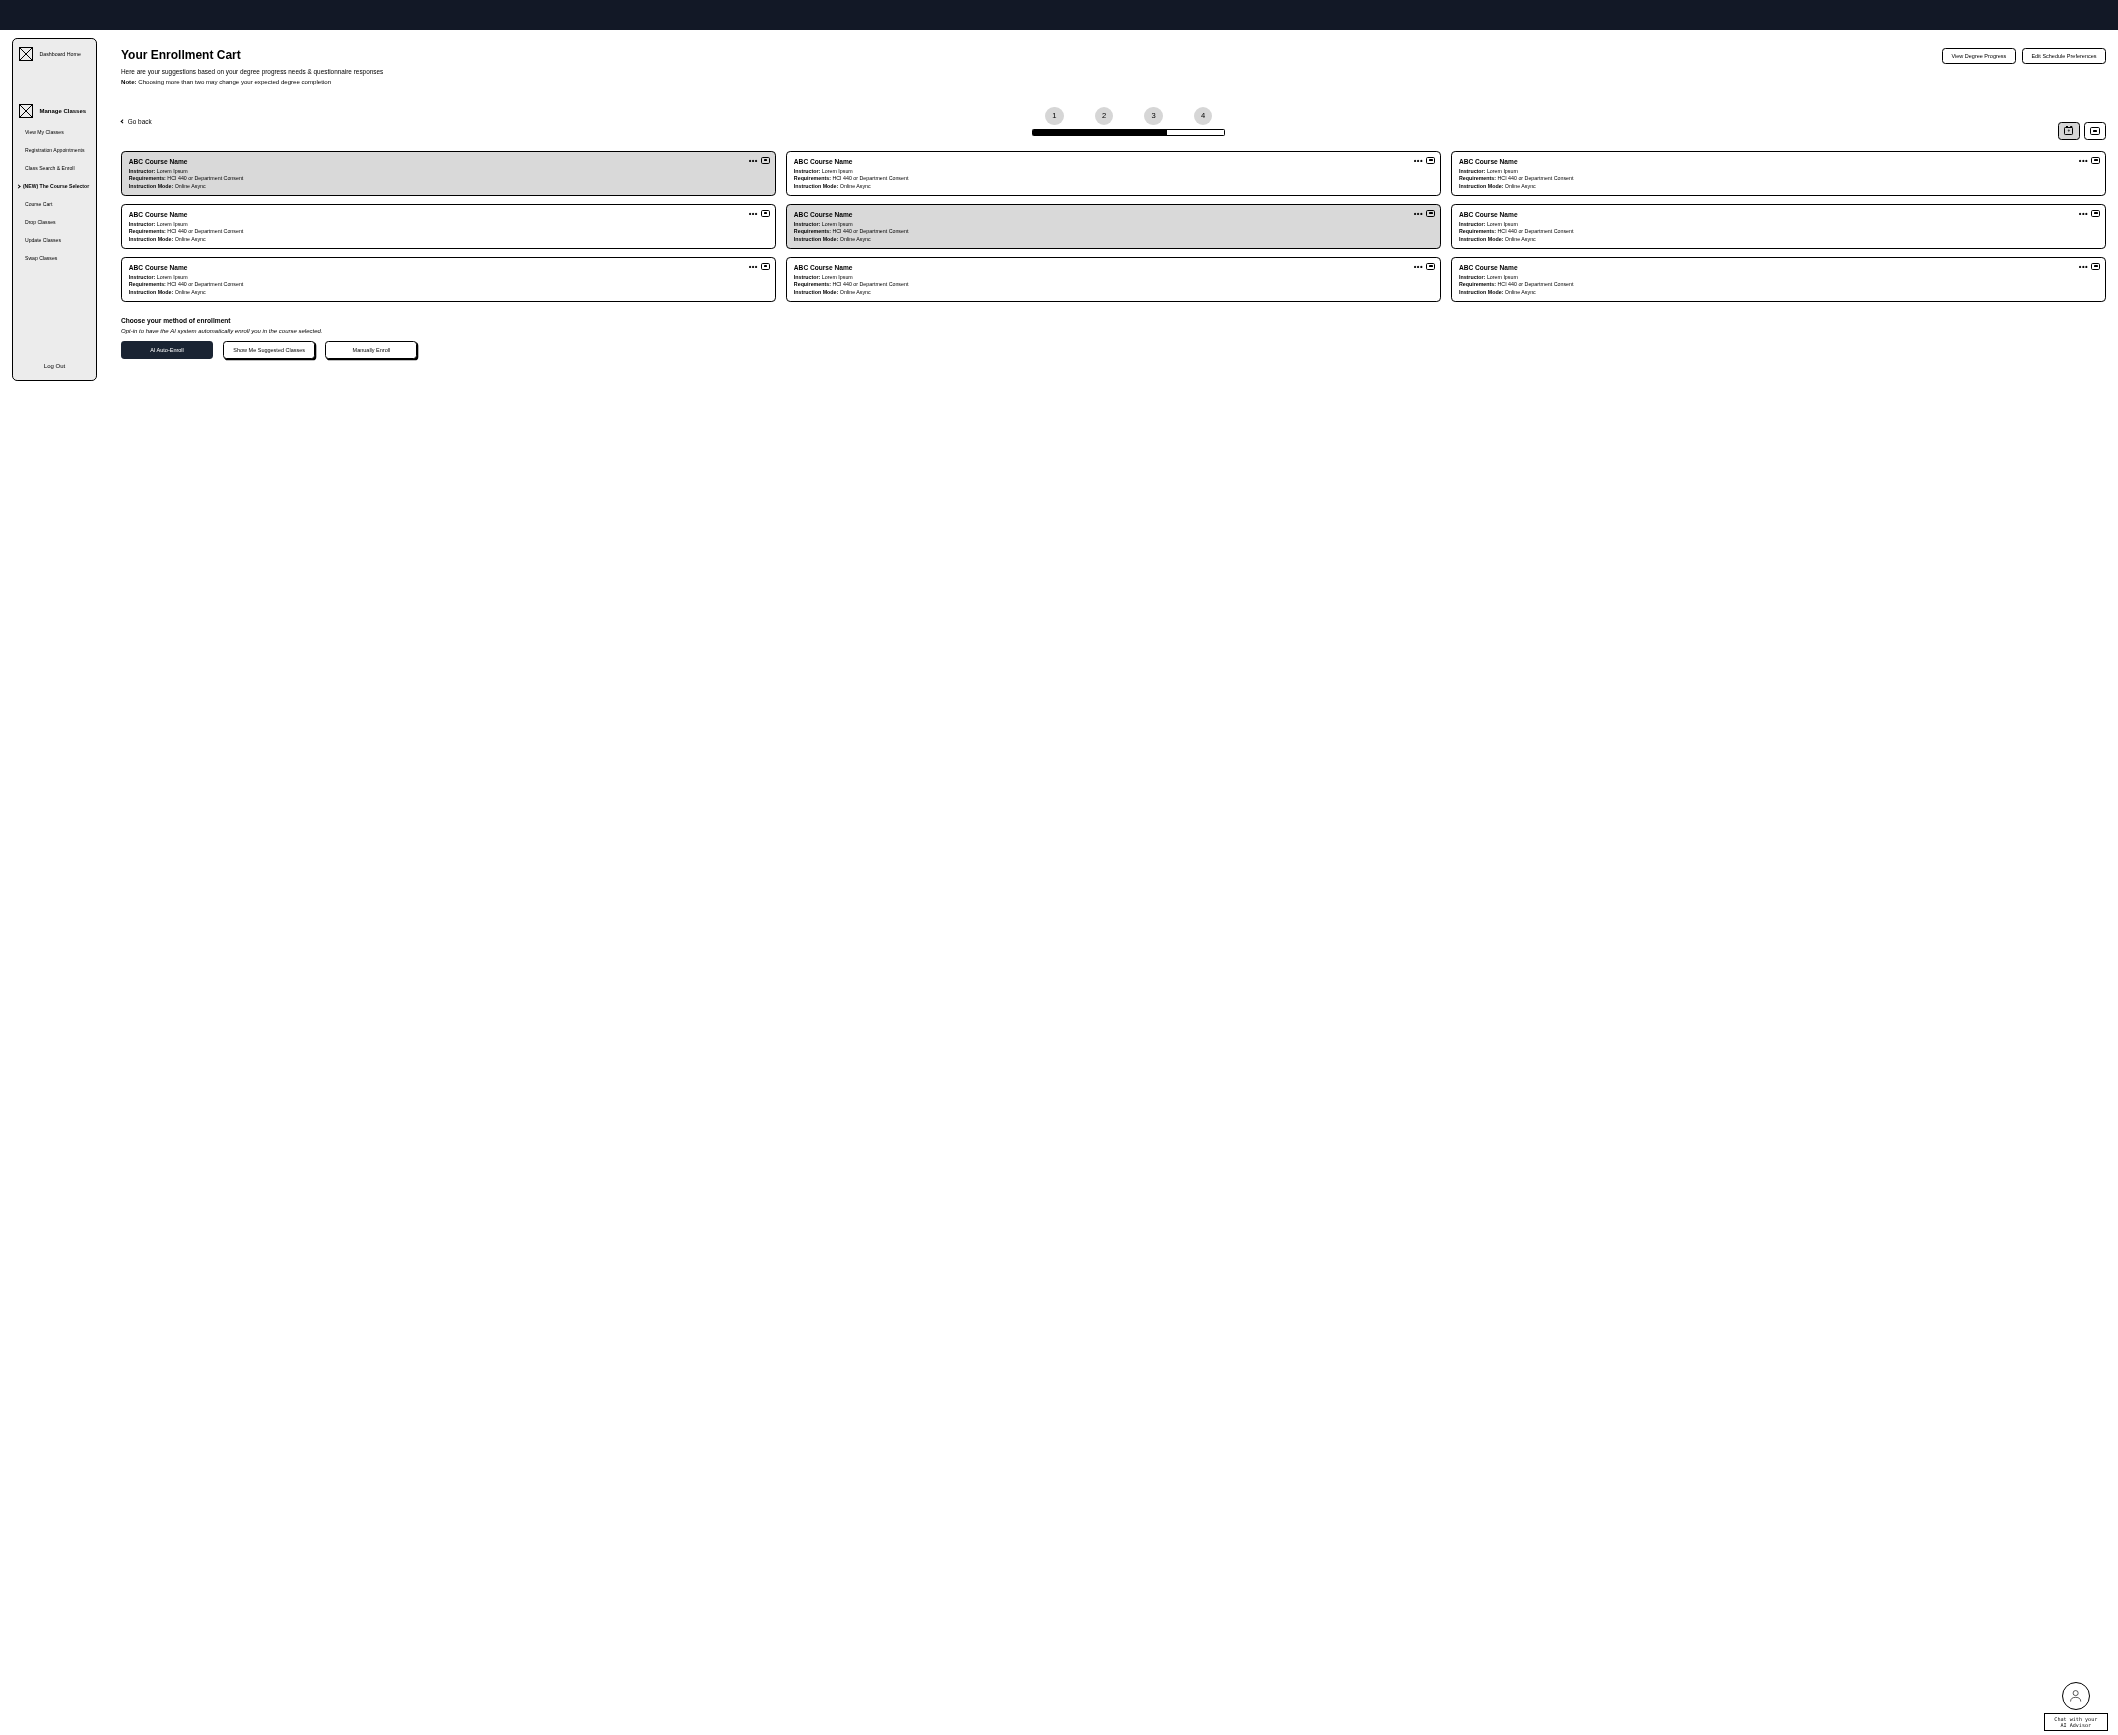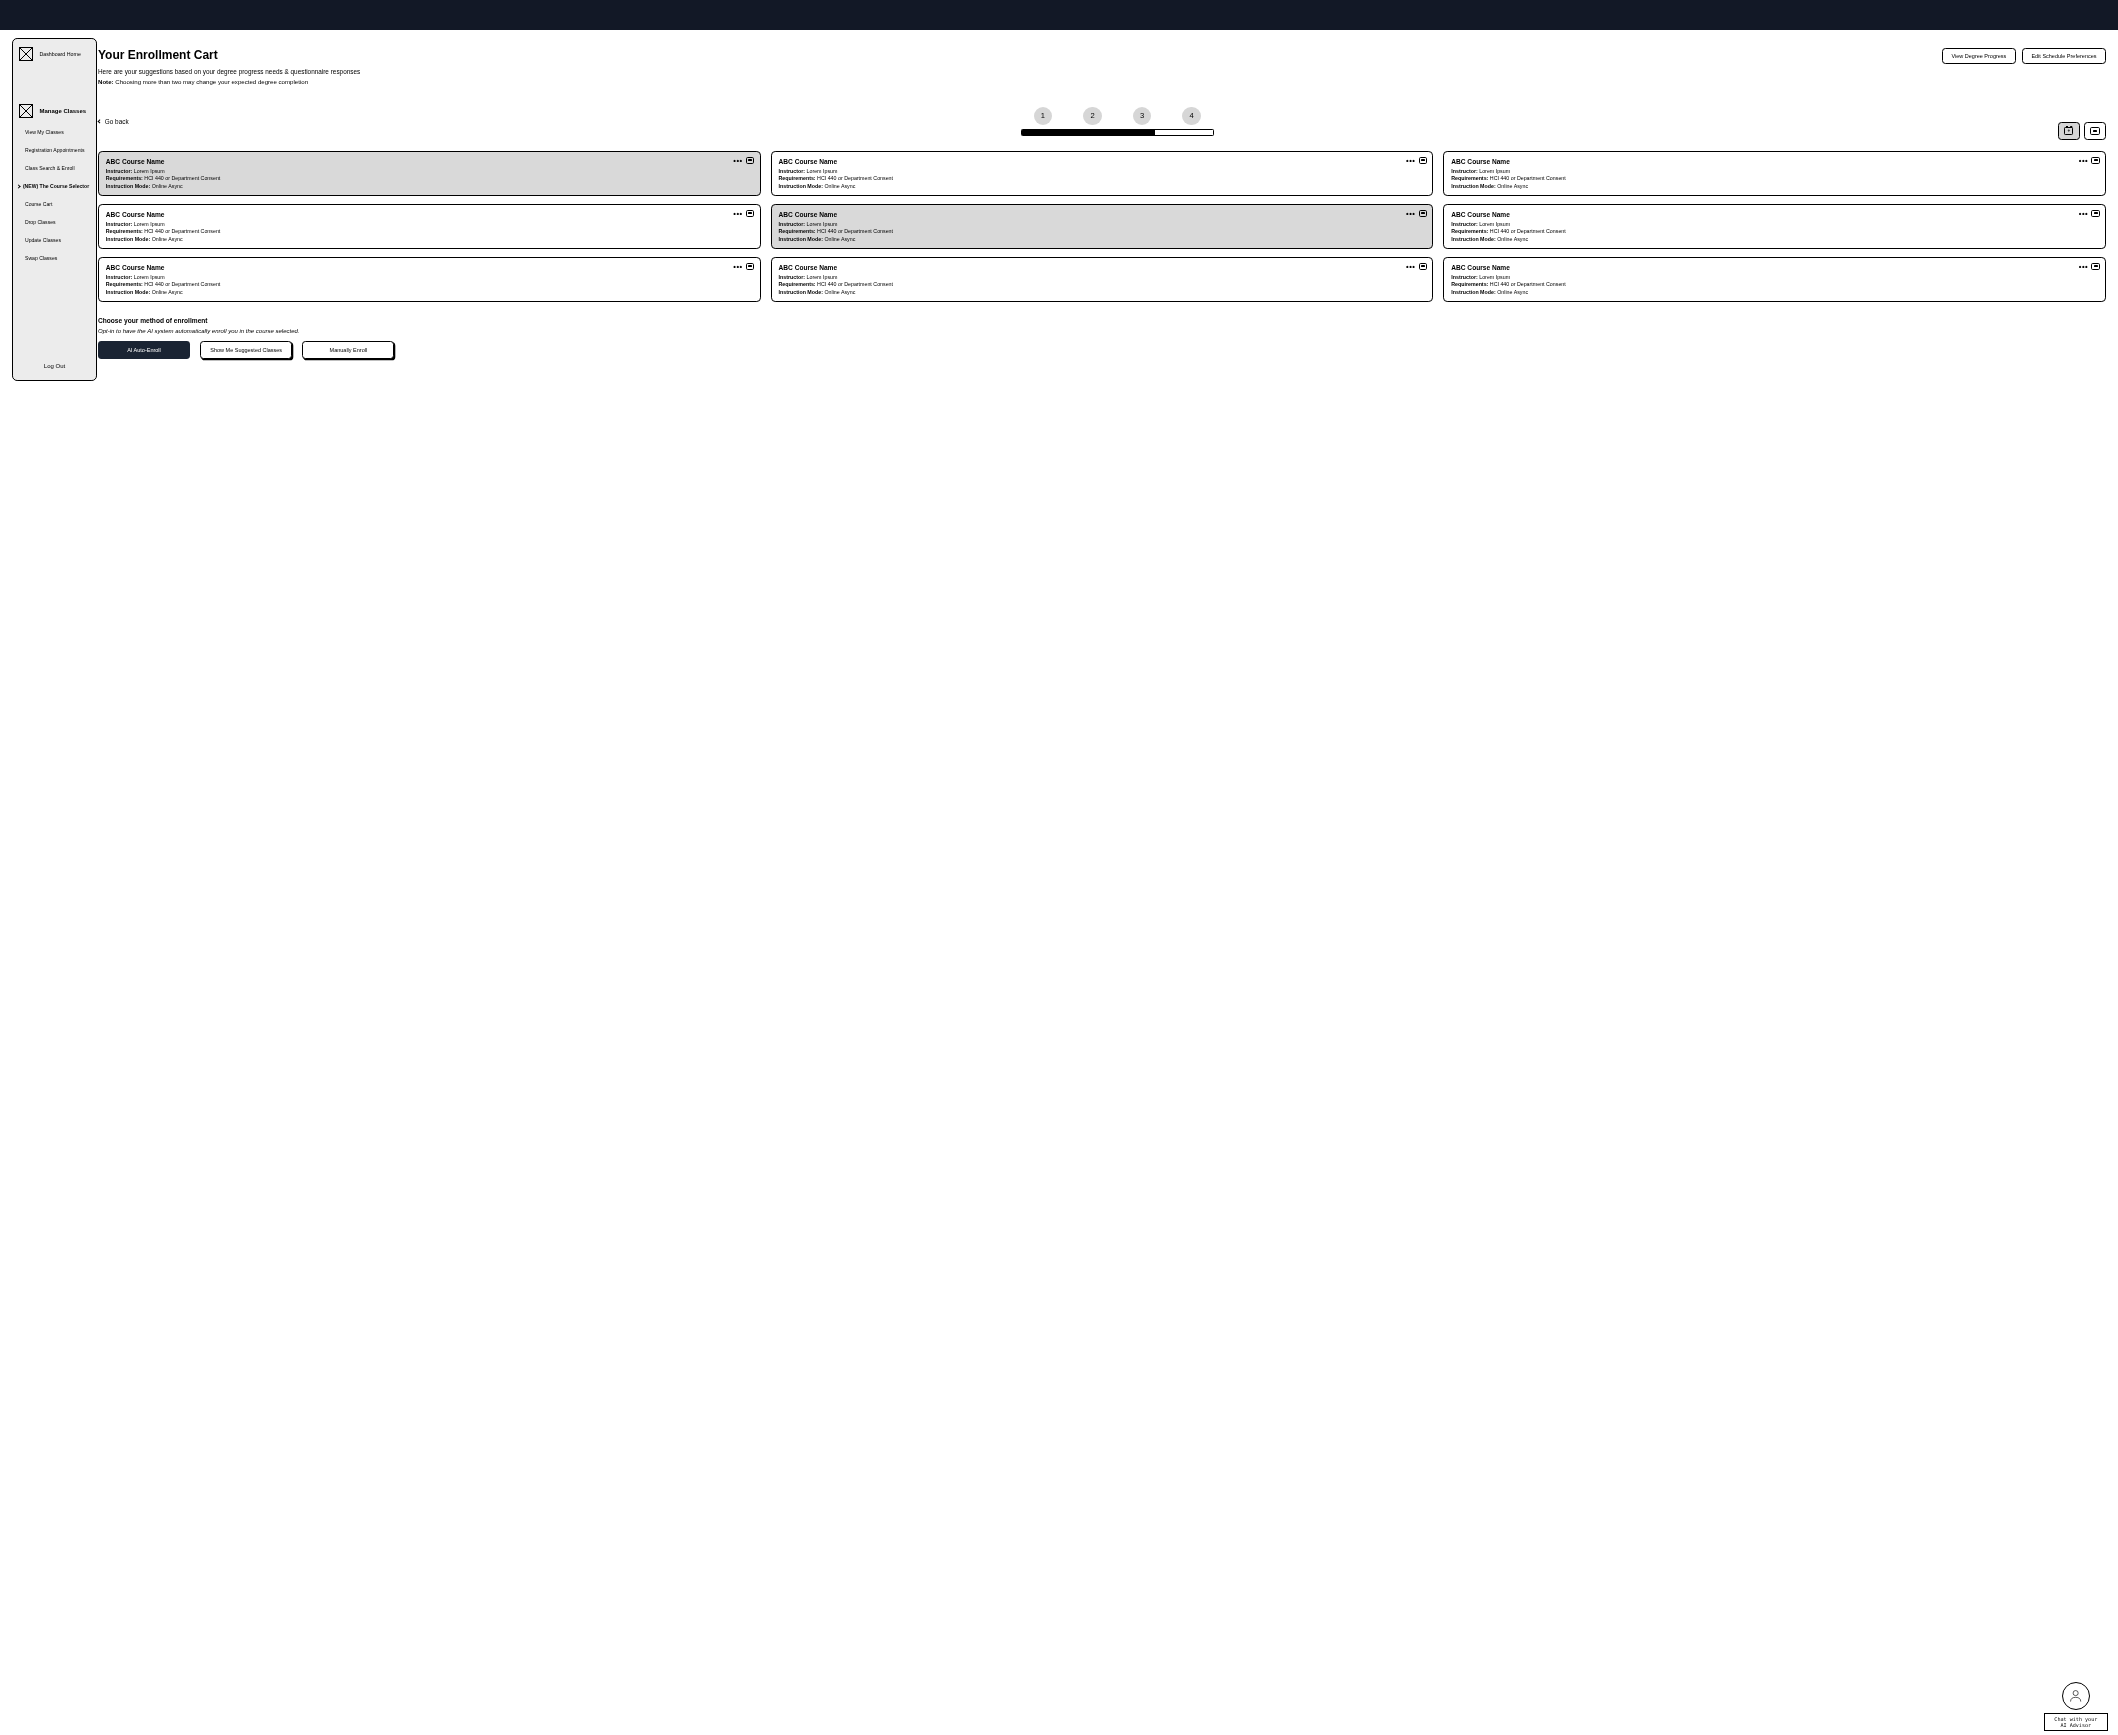--- a/index.html
+++ b/index.html
@@ -1,19 +1,19 @@
 <!DOCTYPE html>
 <html style="font-size:6.8px"><head>
   <meta charset="utf-8">
   <style>
     * { box-sizing: border-box; margin: 0; padding: 0; }
     body { font-family: Arial, Helvetica, sans-serif; background: #fff; color: #000; }
     .top-bar { background: #121826; height: 30px; width: 100%; }
 
-    .container { display: flex; padding: 7.6px 12px 7.6px 12px; gap: 1px; }
+    .container { display: flex; padding: 7.6px 12px 7.6px 12px; gap: 24px; }
 
     
     .sidebar { width: 85px; min-width: 85px; background: #ececec; border: 0.6px solid #000; border-radius: 5.1px; padding: 8.5px 0 8.5px 0; display: flex; flex-direction: column; min-height: 343px; }
     .sb-section { padding: 0 6px; }
     .sb-top-item { display: flex; align-items: center; gap: 6px; margin-bottom: 17px; }
     .placeholder-box { width: 14.4px; height: 14.4px; border: 0.6px solid #000; position: relative; flex-shrink: 0; }
     .placeholder-box::before, .placeholder-box::after { content: ''; position: absolute; top: 0; left: 0; width: 100%; height: 100%; background: linear-gradient(to top right, transparent calc(50% - 0.3px), #000 calc(50% - 0.3px), #000 calc(50% + 0.3px), transparent calc(50% + 0.3px)); }
     .placeholder-box::after { background: linear-gradient(to top left, transparent calc(50% - 0.3px), #000 calc(50% - 0.3px), #000 calc(50% + 0.3px), transparent calc(50% + 0.3px)); }
     .sb-link { font-size: 5.3px; cursor: pointer; }
     .sb-heading { font-size: 6px; font-weight: bold; }

